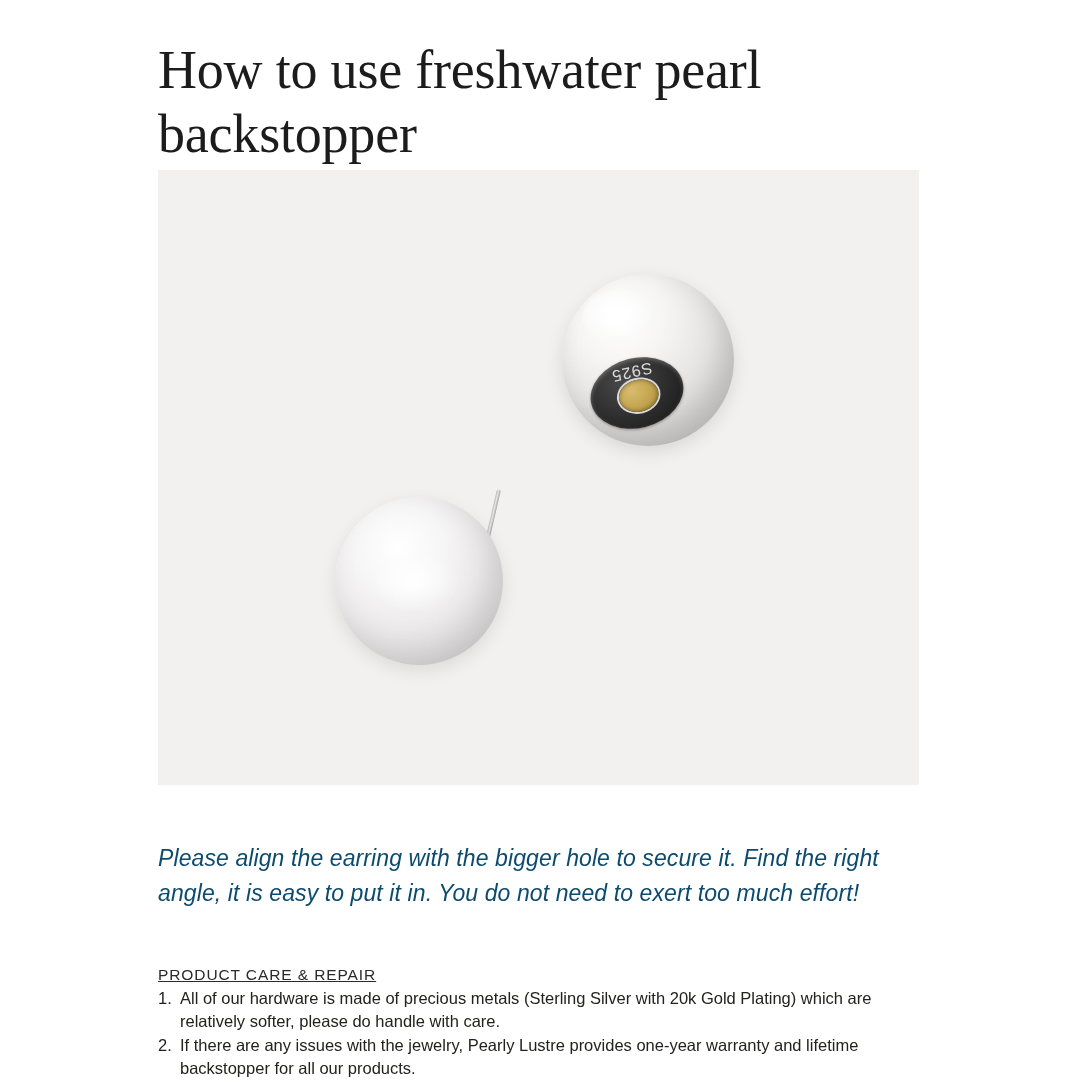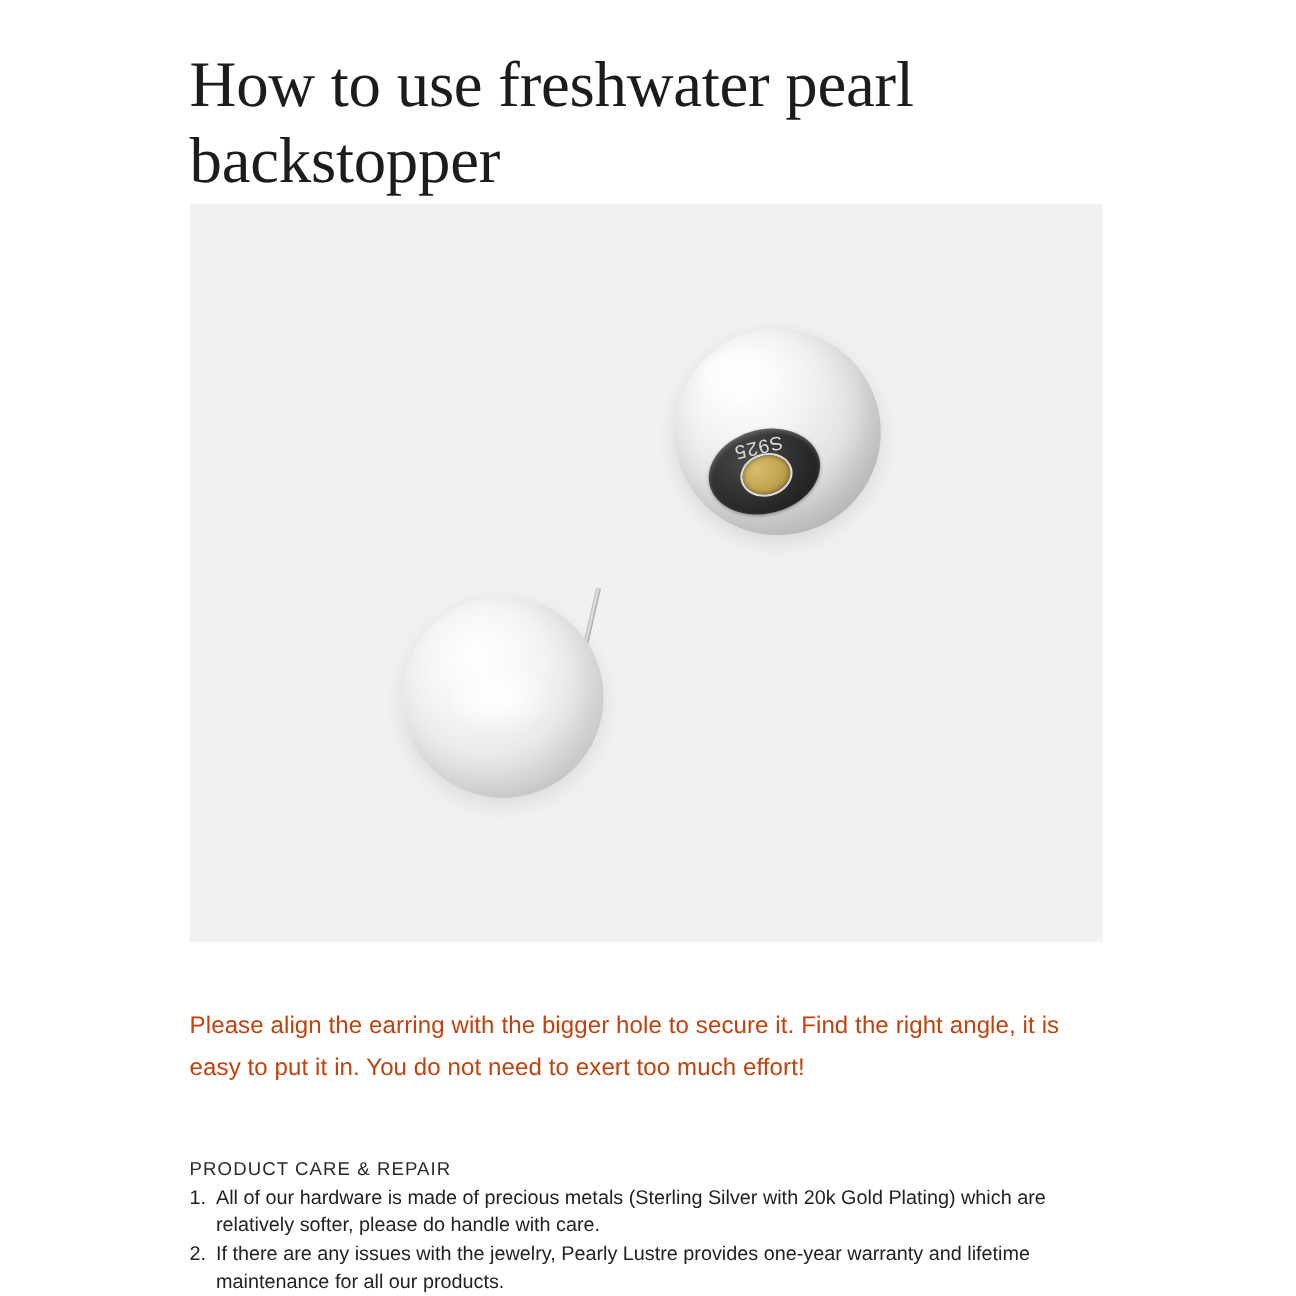--- a/index.html
+++ b/index.html
@@ -142,38 +142,40 @@
     border-radius: 2px;
     z-index: 1;
   }
 
   
   .body-text {
     position: absolute;
     left: 158px;
     top: 818px;
     width: 770px;
-    font-size: 20px;
+    font-size: 23px;
     line-height: 35px;
-    color: #c2410c;
+    color: #0c4a6e;
     letter-spacing: 0.1px;
+    font-style: italic;
   }
 
   
   .care {
     position: absolute;
     left: 158px;
     top: 966px;
     width: 745px;
   }
   .care-title {
     font-size: 15.5px;
     letter-spacing: 0.9px;
     color: #2a2a2a;
     margin-bottom: 3px;
+    text-decoration: underline;
   }
   .care-list {
     margin: 0;
     padding: 0;
     list-style: none;
   }
   .care-item {
     display: flex;
     font-size: 16.5px;
     line-height: 23px;
@@ -214,18 +216,18 @@
 
   <div class="care">
     <div class="care-title">PRODUCT CARE &amp; REPAIR</div>
     <ul class="care-list">
       <li class="care-item">
         <span class="care-num">1.</span>
         <span class="care-body">All of our hardware is made of precious metals (Sterling Silver with 20k Gold Plating) which are relatively softer, please do handle with care.</span>
       </li>
       <li class="care-item">
         <span class="care-num">2.</span>
-        <span class="care-body">If there are any issues with the jewelry, Pearly Lustre provides one-year warranty and lifetime maintenance for all our products.</span>
+        <span class="care-body">If there are any issues with the jewelry, Pearly Lustre provides one-year warranty and lifetime backstopper for all our products.</span>
       </li>
     </ul>
   </div>
 
 </div>
 
 </body></html>

